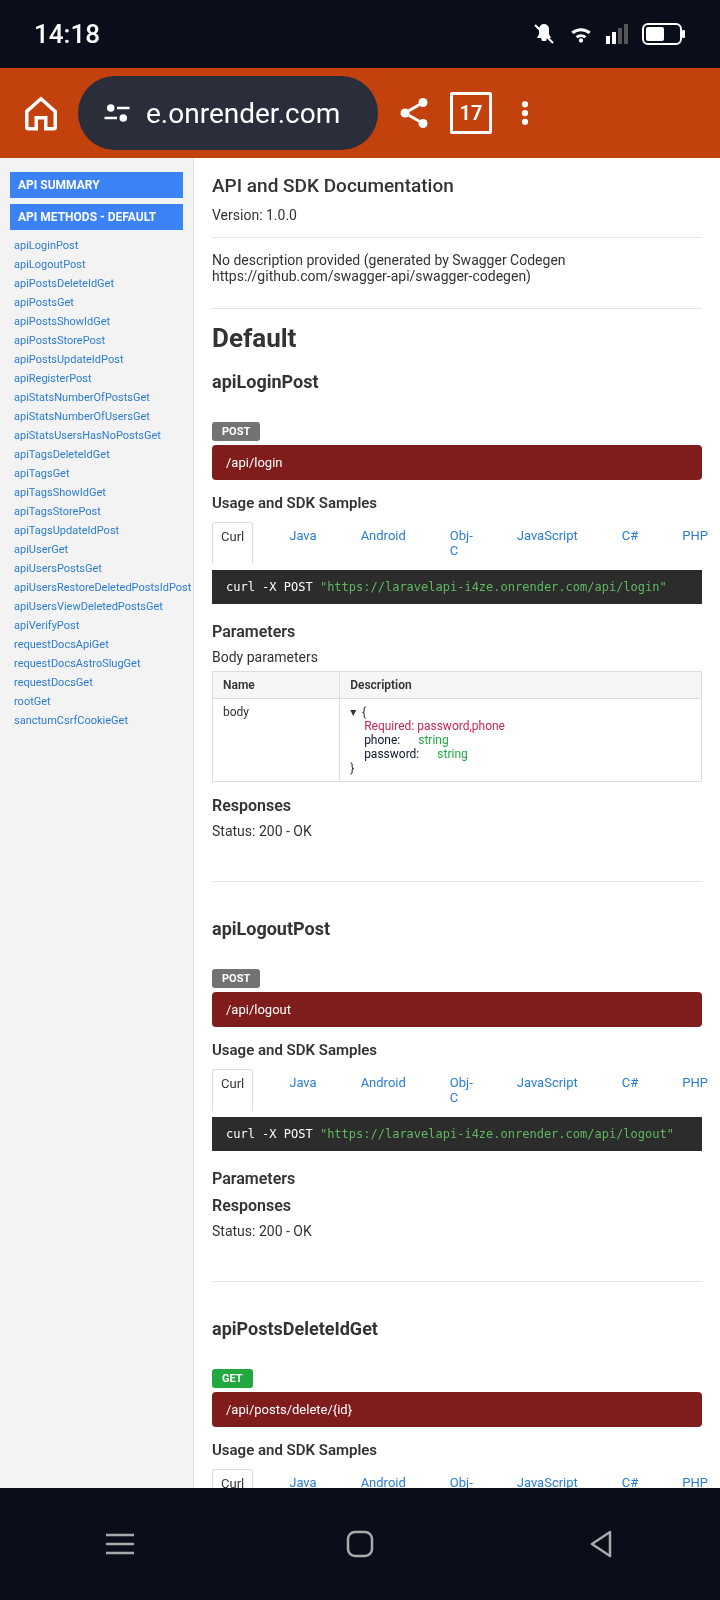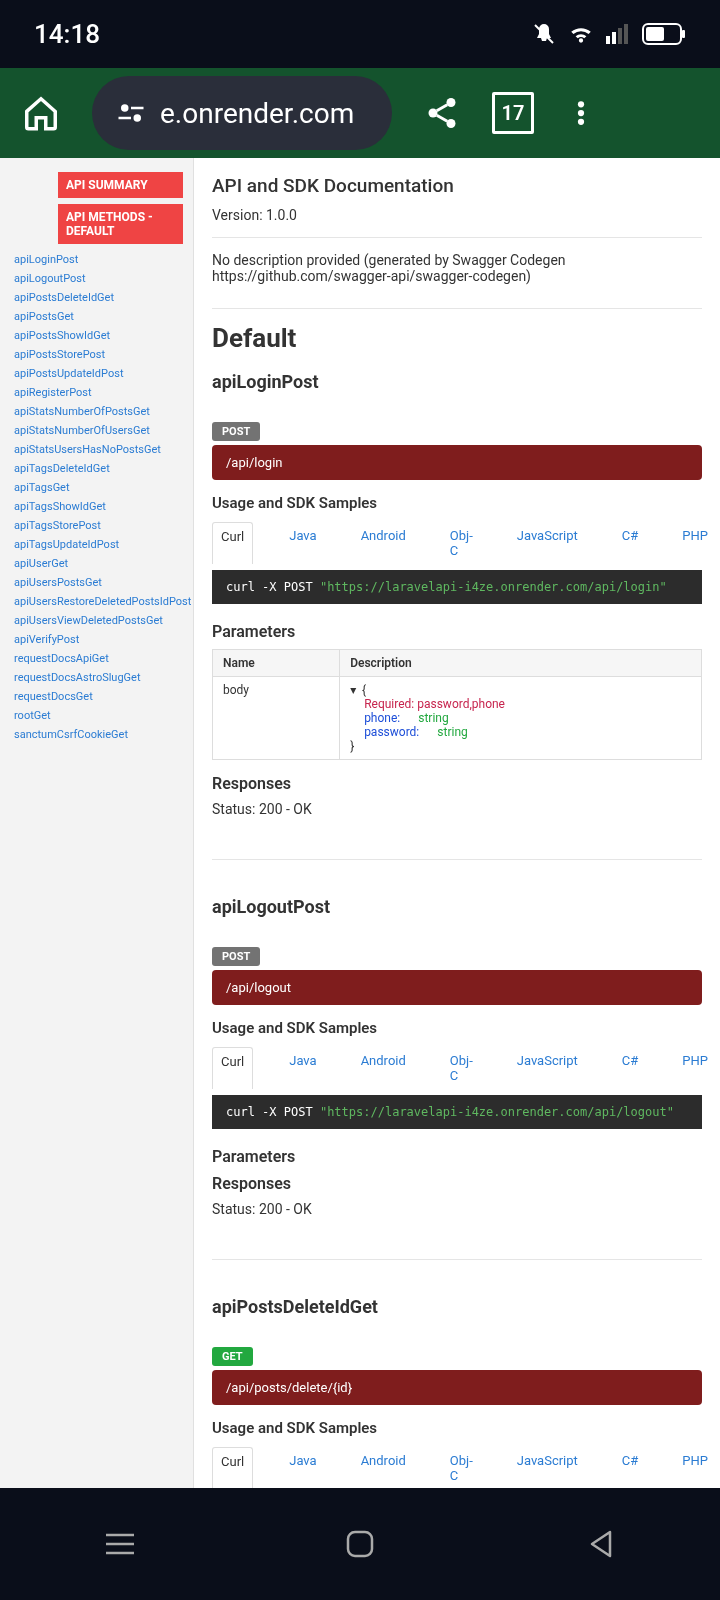--- a/index.html
+++ b/index.html
@@ -2,28 +2,28 @@
 <html><head>
 <meta charset="utf-8">
 <style>
 * { margin: 0; padding: 0; box-sizing: border-box; }
 body { font-family: -apple-system, BlinkMacSystemFont, "Segoe UI", Roboto, sans-serif; background: #0a0e1a; width: 720px; height: 1600px; overflow: hidden; }
 
 .status-bar { height: 68px; background: #0a0e1a; display: flex; align-items: center; justify-content: space-between; padding: 0 34px; color: #fff; }
 .status-time { font-size: 26px; font-weight: 500; }
 .status-icons { display: flex; gap: 12px; align-items: center; }
 
-.browser-bar { height: 90px; background: #14532d; display: flex; align-items: center; padding: 0 22px; gap: 32px; }
+.browser-bar { height: 90px; background: #c2410c; display: flex; align-items: center; padding: 0 22px; gap: 18px; }
 .url-pill { flex: 0 0 auto; background: #2a2e3a; border-radius: 38px; height: 74px; display: flex; align-items: center; padding: 0 24px; gap: 14px; color: #fff; width: 300px; }
 .url-text { font-size: 28px; white-space: nowrap; overflow: hidden; }
 .tab-count-box { border: 3px solid #fff; border-radius: 2px; width: 42px; height: 42px; display: flex; align-items: center; justify-content: center; color: #fff; font-size: 20px; font-weight: 600; }
 
 .content { background: #fff; height: 1330px; display: flex; overflow: hidden; }
 .sidebar { width: 194px; background: #f3f3f3; padding: 14px 10px; flex-shrink: 0; border-right: 1px solid #e0e0e0; }
-.sidebar-header { background: #ef4444; color: #fff; font-size: 12px; font-weight: 700; padding: 6px 8px; margin-bottom: 6px; margin-left: 48px; }
+.sidebar-header { background: #3b82f6; color: #fff; font-size: 12px; font-weight: 700; padding: 6px 8px; margin-bottom: 6px; }
 .sidebar-link { display: block; color: #2b7cd3; font-size: 11px; padding: 3px 4px; cursor: pointer; text-decoration: none; }
 
 .main { flex: 1; padding: 16px 18px 0; overflow-y: auto; font-size: 14px; color: #333; }
 .main h1 { font-size: 19px; font-weight: 500; margin-bottom: 10px; }
 .main .version { font-size: 14px; margin-bottom: 14px; border-bottom: 1px solid #e5e5e5; padding-bottom: 14px; }
 .main .desc { font-size: 14px; margin-bottom: 14px; padding-bottom: 24px; border-bottom: 1px solid #e5e5e5; }
 .main h2 { font-size: 26px; font-weight: 700; margin: 12px 0 18px; }
 .main h3 { font-size: 18px; font-weight: 700; margin-bottom: 30px; }
 
 .endpoint-block { padding-bottom: 36px; margin-bottom: 36px; border-bottom: 1px solid #e5e5e5; }
@@ -41,21 +41,21 @@
 .code-block .url { color: #5fb860; }
 
 .section-h { font-size: 16px; font-weight: 600; margin: 8px 0; }
 .sub-h { font-size: 14px; margin-bottom: 6px; }
 
 .param-table { width: 100%; border-collapse: collapse; border: 1px solid #eab308; margin-bottom: 14px; font-size: 12px; }
 .param-table th { background: #f6f6f6; text-align: left; padding: 6px 10px; border: 1px solid #ddd; font-weight: 600; }
 .param-table td { padding: 6px 10px; border: 1px solid #ddd; vertical-align: top; }
 .schema .req { color: #c7254e; margin-left: 14px; display: block; }
 .schema .prop { margin-left: 14px; display: block; }
-.schema .prop .key { color: #1d4ed8; }
+.schema .prop .key { color: #0f172a; }
 .schema .prop .type { color: #22a83f; margin-left: 18px; margin-top: 16px; }
 .schema .brace { }
 
 .nav-bar { height: 112px; background: #0a0e1a; display: flex; align-items: center; justify-content: space-around; }
 .nav-btn { width: 38px; height: 38px; display: flex; align-items: center; justify-content: center; }
 
 svg { display: block; }
 .icon-btn { cursor: pointer; }
 </style>
 </head>
@@ -162,21 +162,21 @@
     <div id="endpoints">
         <div class="endpoint-block"><h3>apiLoginPost</h3><span class="method-badge method-post">POST</span><div class="path-bar">/api/login</div><div class="usage-title">Usage and SDK Samples</div><div class="tabs">
             <span class="tab active">Curl</span>
             <span class="tab">Java</span>
             <span class="tab">Android</span>
             <span class="tab">Obj-C</span>
             <span class="tab">JavaScript</span>
             <span class="tab">C#</span>
             <span class="tab">PHP</span>
             <span class="tab">Perl</span>
-          </div><div class="code-block"><span>curl -X POST </span><span class="url">"https://laravelapi-i4ze.onrender.com/api/login"</span></div><div class="section-h">Parameters</div><table class="param-table">
+          </div><div class="code-block"><span>curl -X POST </span><span class="url">"https://laravelapi-i4ze.onrender.com/api/login"</span></div><div class="section-h">Parameters</div><div class="sub-h">Body parameters</div><table class="param-table">
             <thead>
               <tr>
                 <th style="width: 26%;">Name</th>
                 <th style="width: 74%;">Description</th>
               </tr>
             </thead>
             <tbody>
               <tr>
                 <td>body</td>
                 <td class="schema"><span class="brace">▾ &nbsp;{</span><span class="req">Required: password,phone</span><span class="prop"><span class="key">phone:</span><span class="type">string</span></span><span class="prop"><span class="key">password:</span><span class="type">string</span></span><span class="brace">}</span></td>

